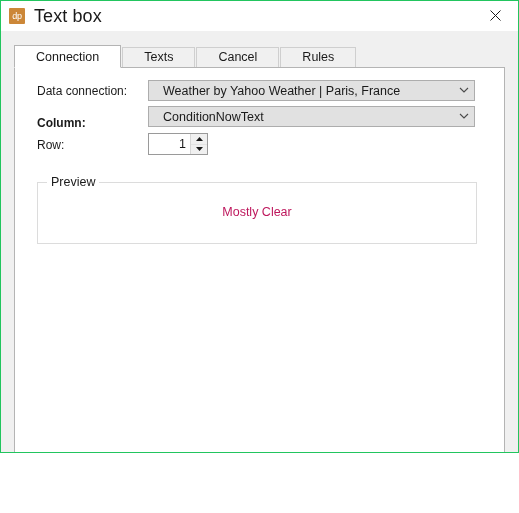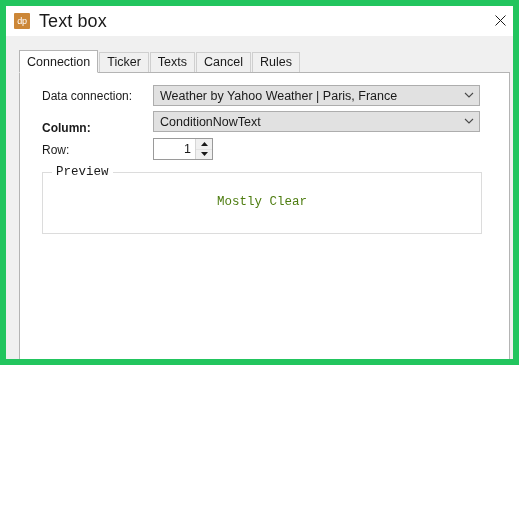--- a/index.html
+++ b/index.html
@@ -11,23 +11,23 @@
     width: 519px;
     height: 513px;
     font-family: "Liberation Sans", sans-serif;
     -webkit-font-smoothing: antialiased;
   }
 
   .window {
     position: absolute;
     left: 0; top: 0;
     width: 519px;
-    height: 365px;
-    box-sizing: border-box;
-    border: 6px solid #22c55e;
+    height: 453px;
+    box-sizing: border-box;
+    border: 1px solid #22c55e;
     background: #f0f0f0;
     overflow: hidden;
   }
 
   
   .titlebar {
     position: absolute;
     left: 0; top: 0;
     width: 517px;
     height: 30px;
@@ -83,21 +83,21 @@
     left: 13px;
     top: 44px;
     height: 22px;
     display: flex;
     align-items: flex-end;
     z-index: 3;
   }
   .tab {
     height: 20px;
     box-sizing: border-box;
-    padding: 0 7px;
+    padding: 0 21px;
     font-size: 12.5px;
     color: #1a1a1a;
     background: #f0f0f0;
     border: 1px solid #cfcfcf;
     border-bottom: none;
     line-height: 19px;
     margin-right: 1px;
     position: relative;
   }
   .tab.active {
@@ -141,21 +141,21 @@
     box-sizing: border-box;
     background: #e1e1e1;
     border: 1px solid #adadad;
     display: flex;
     align-items: center;
   }
   .combo.c1 { top: 12px; }
   .combo.c2 { top: 38px; gap: 12px; }
   .combo-text {
     flex: 1;
-    padding-left: 6px;
+    padding-left: 14px;
     font-size: 12.5px;
     color: #1a1a1a;
     white-space: nowrap;
     overflow: hidden;
   }
   .combo-arrow {
     width: 17px;
     height: 19px;
     display: flex;
     align-items: center;
@@ -196,44 +196,43 @@
     align-items: center;
     justify-content: center;
     background: #f0f0f0;
   }
   .spin-up { border-bottom: 1px solid #e3e3e3; }
 
   
   .groupbox {
     position: absolute;
     left: 22px;
-    top: 99px;
+    top: 114px;
     width: 440px;
     height: 62px;
     box-sizing: border-box;
     border: 1px solid #dcdcdc;
     background: #ffffff;
-    font-family: Liberation Mono, monospace;
   }
   .groupbox-title {
     position: absolute;
     left: 9px;
     top: -8px;
     background: #ffffff;
     padding: 0 4px;
     font-size: 12.5px;
     color: #1a1a1a;
   }
   .preview-value {
     position: absolute;
     left: 0; right: 0;
     top: 22px;
     text-align: center;
     font-size: 12.5px;
-    color: #4d7c0f;
+    color: #be185d;
   }
 
   
   .btn {
     position: absolute;
     height: 24px;
     box-sizing: border-box;
     font-size: 12.5px;
     color: #0f172a;
     background: #e1e1e1;
@@ -267,21 +266,20 @@
     <div class="close-btn">
       <svg width="11" height="11" viewBox="0 0 11 11">
         <line x1="0.5" y1="0.5" x2="10.5" y2="10.5" stroke="#1a1a1a" stroke-width="1"></line>
         <line x1="10.5" y1="0.5" x2="0.5" y2="10.5" stroke="#1a1a1a" stroke-width="1"></line>
       </svg>
     </div>
   </div>
 
   <div class="tabstrip">
     <div class="tab active">Connection</div>
-    <div class="tab">Ticker</div>
     <div class="tab">Texts</div>
     <div class="tab">Cancel</div>
     <div class="tab">Rules</div>
   </div>
 
   <div class="tabpanel">
 
     <div class="form-label lbl-conn">Data connection:</div>
     <div class="combo c1">
       <span class="combo-text">Weather by Yahoo Weather | Paris, France</span>

